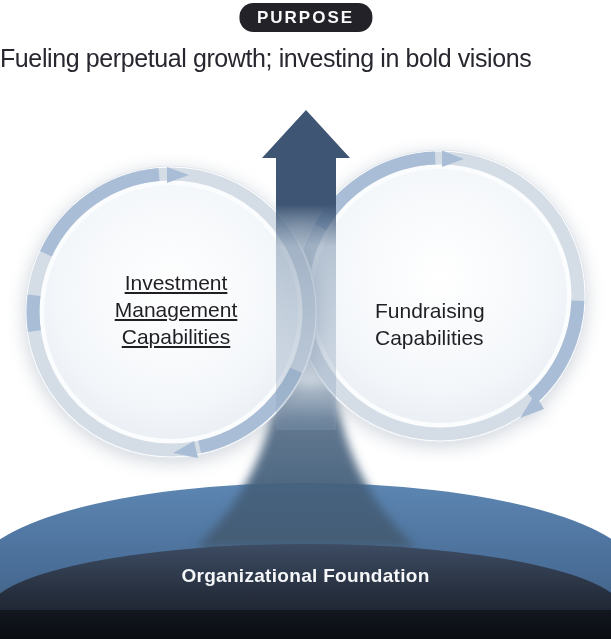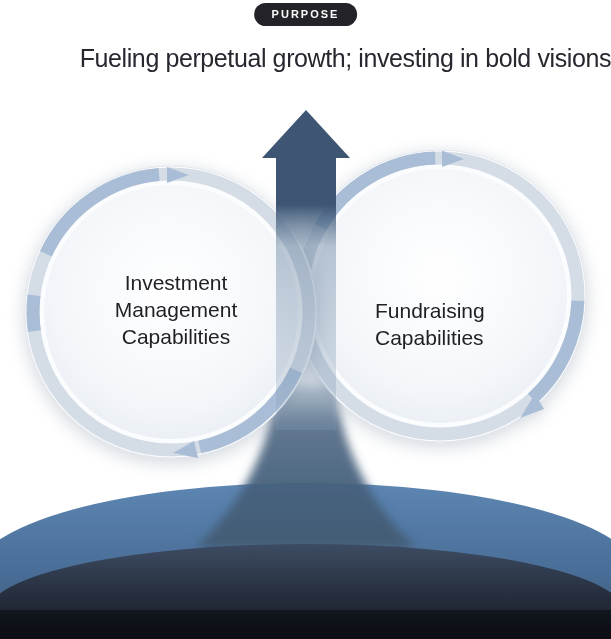--- a/index.html
+++ b/index.html
@@ -4,25 +4,25 @@
 <style>
   html,body{margin:0;padding:0;background:#ffffff;}
   .stage{
     position:relative;width:611px;height:639px;overflow:hidden;
     background:#ffffff;font-family:"Liberation Sans", sans-serif;
   }
   
   .badge{
     position:absolute;top:3px;left:50%;transform:translateX(-50%);
     background:#232228;color:#fafafa;border-radius:14px;
-    padding:6px 18px;font-size:11px;font-weight:bold;letter-spacing:2px;
+    padding:6px 18px;font-size:17px;font-weight:bold;letter-spacing:2px;
     line-height:1;white-space:nowrap;
   }
   .headline{
-    position:absolute;top:44px;left:0;width:100%;text-align:right;
+    position:absolute;top:44px;left:0;width:100%;text-align:left;
     font-size:25px;letter-spacing:-0.4px;color:#28272f;white-space:nowrap;
   }
   
   .dome{
     position:absolute;left:-26px;top:483px;width:664px;height:184px;
     border-radius:50%;
     background:linear-gradient(180deg,#5d86b2 0%,#4a6f99 45%,#36506c 100%);
   }
   .platform{
     position:absolute;left:-12px;top:544px;width:636px;height:136px;
@@ -40,21 +40,21 @@
   
   .layer{position:absolute;left:0;top:0;}
   .circle-svg{filter:drop-shadow(0 4px 9px rgba(120,135,155,0.35));}
   .circle-left{left:21px;top:162px;}
   .circle-right{left:290px;top:146px;}
   
   .circle-label{
     position:absolute;color:#1f1f24;font-size:21px;line-height:27px;
     white-space:pre-line;
   }
-  .label-left{left:76px;top:269px;width:200px;text-align:center;}
+  .label-left{left:76px;top:269px;width:200px;text-align:center;text-decoration:underline;}
   .label-right{left:375px;top:289px;text-align:left;margin-top:8px;}
 </style>
 </head>
 <body>
 
 <div class="stage">
 
   <div class="dome"></div>
 
   <svg class="layer" width="611" height="639">
@@ -67,20 +67,21 @@
       </linearGradient>
       <filter id="flareBlur" x="-20%" y="-20%" width="140%" height="140%">
         <feGaussianBlur stdDeviation="5"></feGaussianBlur>
       </filter>
     </defs>
     <path d="M276,385 C272,440 246,500 196,548 L416,548 C366,500 340,440 336,385 Z" fill="url(#flareGrad)" filter="url(#flareBlur)"></path>
   </svg>
 
   <div class="platform"></div>
   <div class="platform-base"></div>
+  <div class="foundation-label">Organizational Foundation</div>
 
   <svg class="layer circle-svg circle-right" width="300" height="300">
     <defs>
       <radialGradient id="discR" cx="50%" cy="42%" r="62%">
         <stop offset="0%" stop-color="#ffffff"></stop>
         <stop offset="70%" stop-color="#f4f7fa"></stop>
         <stop offset="100%" stop-color="#e9eef4"></stop>
       </radialGradient>
     </defs>
     <circle cx="150" cy="150" r="146" fill="#fbfcfd" stroke="#e3e8ee" stroke-width="1"></circle>

